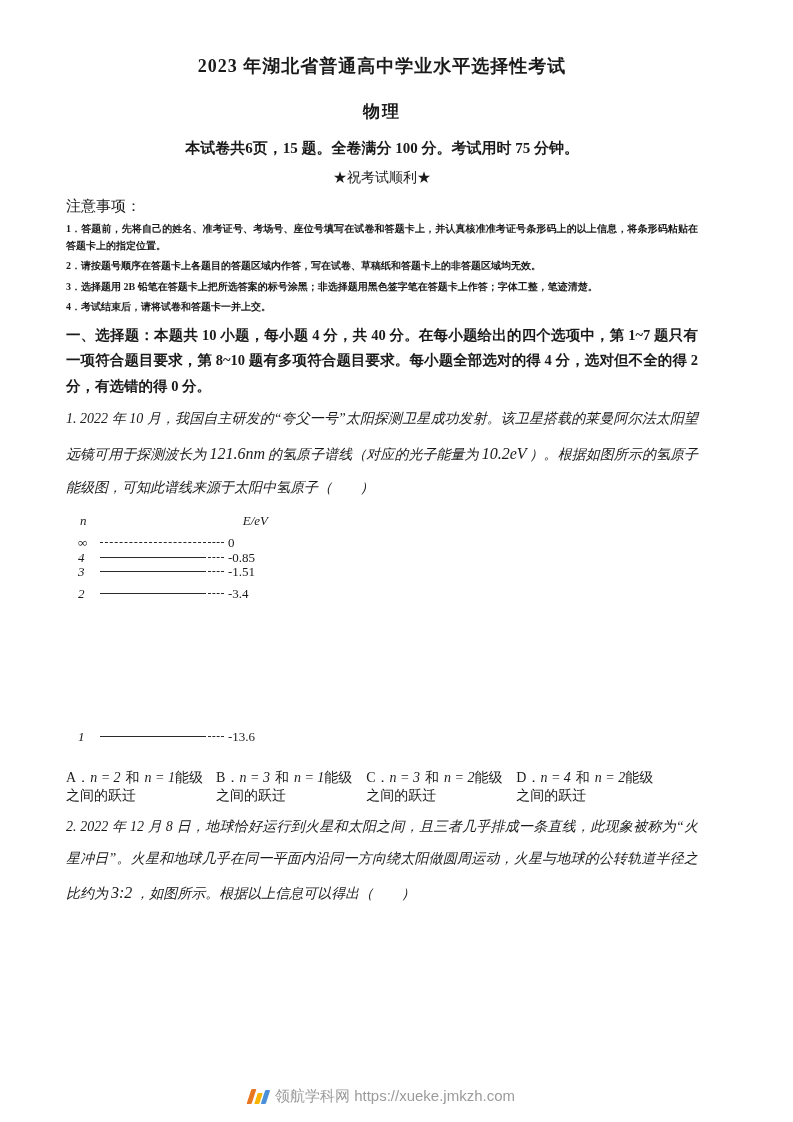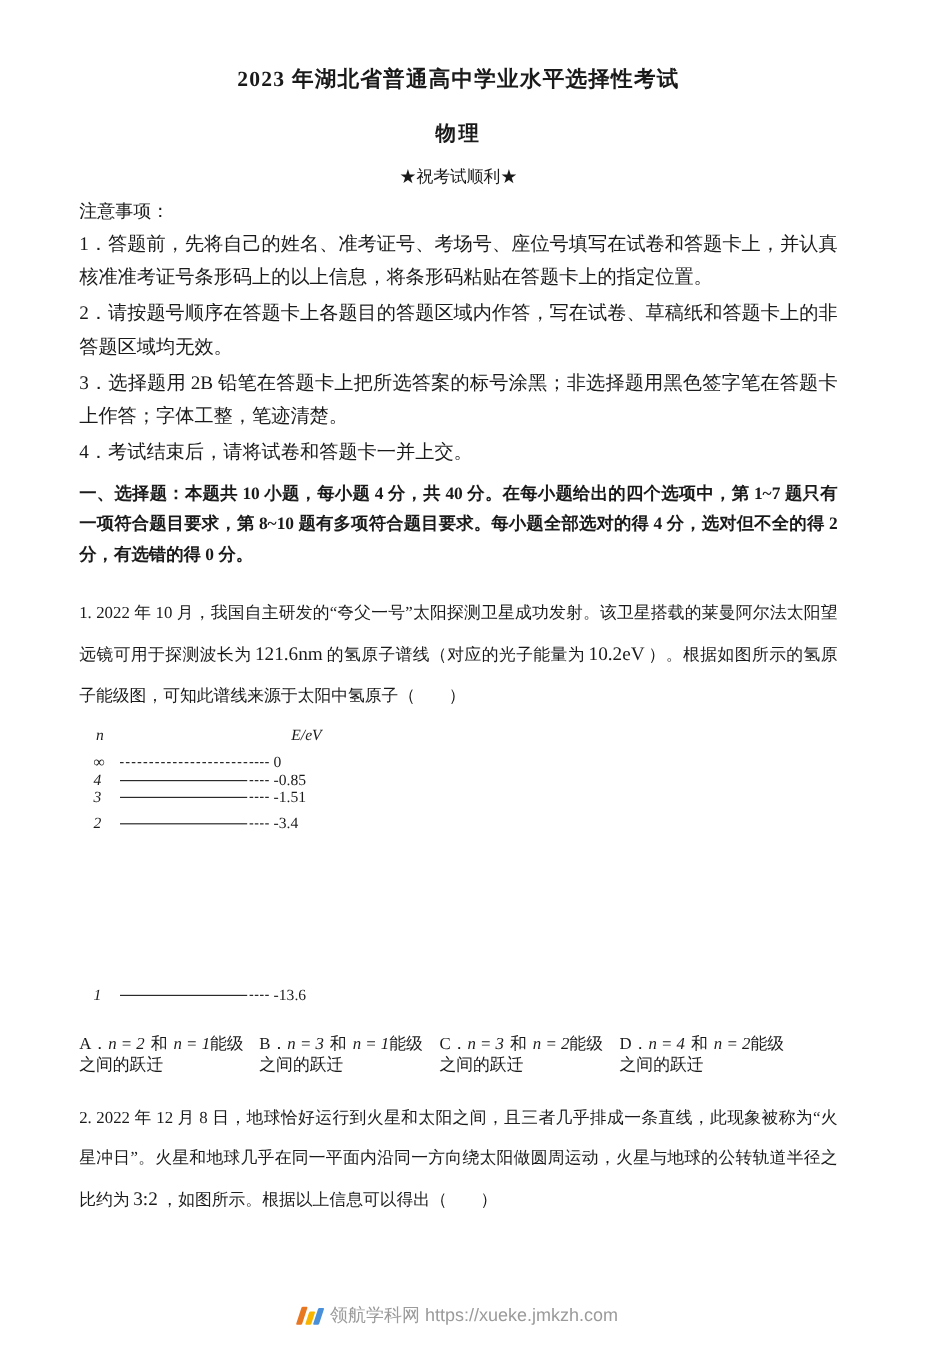--- a/index.html
+++ b/index.html
@@ -6,24 +6,24 @@
   .page{position:relative;width:764px;height:1122px;background:#ffffff;
         font-family:"Liberation Serif",serif;color:#1a1a1a;overflow:hidden;}
   .content{padding:54px 66px 0 66px;}
 
   .title{text-align:center;font-size:18px;font-weight:bold;margin:0 0 22px 0;letter-spacing:1px;}
   .subject{text-align:center;font-size:17px;font-weight:bold;margin:0 0 16px 0;letter-spacing:2px;}
   .info{text-align:center;font-size:15px;font-weight:bold;margin:0 0 11px 0;}
   .wish{text-align:center;font-size:14px;margin:0 0 10px 0;}
 
   .notice-title{font-size:15px;font-weight:normal;margin:0 0 4px 0;}
-  .notice{font-size:16px;font-weight:normal;line-height:1.72;text-align:justify;margin:0 0 3px 0;}
+  .notice{font-size:10px;font-weight:bold;line-height:1.72;text-align:justify;margin:0 0 3px 0;}
   .section{font-size:14.5px;font-weight:bold;line-height:1.76;text-align:justify;margin:8px 0 2px 0;}
 
-  .question{font-size:14px;line-height:2.3;text-align:justify;margin:20px 0 0 0;}
+  .question{font-size:14px;line-height:2.3;text-align:justify;margin:4px 0 0 0;font-style:italic;}
   .math{font-size:16px;margin:0 3px;font-family:"Liberation Serif",serif;}
 
   
   .diagram{position:relative;width:192px;height:242px;margin:8px 0 12px 12px;font-size:13px;}
   .ax-left{position:absolute;top:0;left:2px;font-style:italic;}
   .ax-right{position:absolute;top:0;right:2px;font-style:italic;}
   .level{position:absolute;left:0;right:0;display:flex;align-items:center;}
   .lv-inf{top:22px;} .lv-4{top:37px;} .lv-3{top:51px;} .lv-2{top:73px;} .lv-1{top:216px;}
   .nlab{width:16px;text-align:left;font-style:italic;}
   .lline{flex:1;height:0;border-top:1.4px solid #2a2a2a;margin:0 2px 0 6px;}
@@ -44,20 +44,21 @@
   .logo i.b1{height:15px;} .logo i.b2{height:11px;} .logo i.b3{height:14px;}
 </style>
 </head>
 <body>
 
 <div class="page">
   <div class="content">
 
     <h1 class="title">2023 年湖北省普通高中学业水平选择性考试</h1>
     <h2 class="subject">物理</h2>
+    <p class="info">本试卷共6页，15 题。全卷满分 100 分。考试用时 75 分钟。</p>
     <p class="wish">★祝考试顺利★</p>
 
     <p class="notice-title">注意事项：</p>
     <p class="notice">1．答题前，先将自己的姓名、准考证号、考场号、座位号填写在试卷和答题卡上，并认真核准准考证号条形码上的以上信息，将条形码粘贴在答题卡上的指定位置。</p>
     <p class="notice">2．请按题号顺序在答题卡上各题目的答题区域内作答，写在试卷、草稿纸和答题卡上的非答题区域均无效。</p>
     <p class="notice">3．选择题用 2B 铅笔在答题卡上把所选答案的标号涂黑；非选择题用黑色签字笔在答题卡上作答；字体工整，笔迹清楚。</p>
     <p class="notice">4．考试结束后，请将试卷和答题卡一并上交。</p>
 
     <p class="section">一、选择题：本题共 10 小题，每小题 4 分，共 40 分。在每小题给出的四个选项中，第 1~7 题只有一项符合题目要求，第 8~10 题有多项符合题目要求。每小题全部选对的得 4 分，选对但不全的得 2 分，有选错的得 0 分。</p>
 

